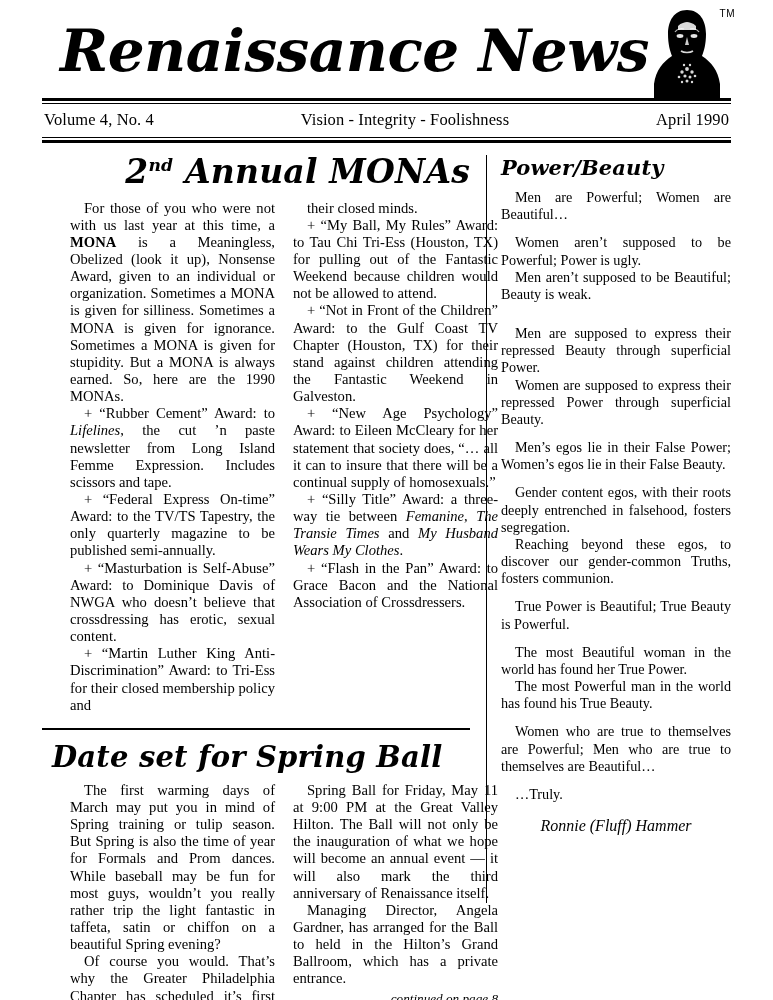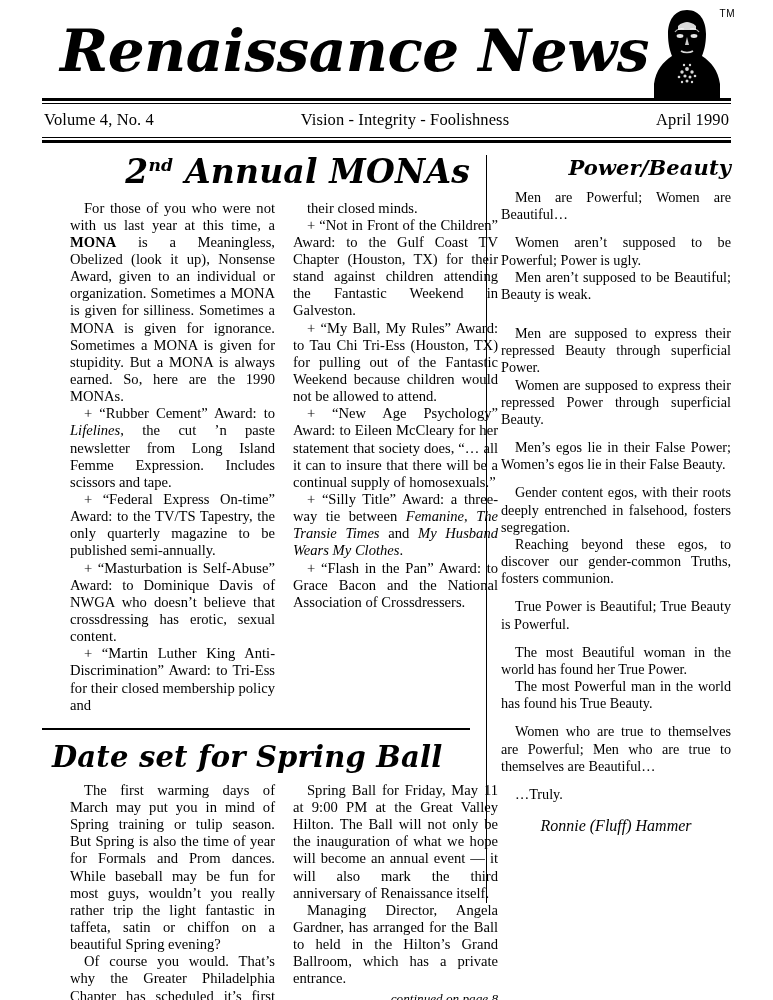--- a/index.html
+++ b/index.html
@@ -121,21 +121,21 @@
     font-size: 0.52em;
     vertical-align: super;
     line-height: 0;
   }
   .headline-side {
     font-family: "DejaVu Serif", "Liberation Serif", serif;
     font-weight: 700;
     font-style: italic;
     font-size: 21px;
     margin: 0 0 9px 0;
-    text-align: right;
+    text-align: left;
     letter-spacing: 0.1px;
   }
   .headline-ball {
     font-family: "DejaVu Serif", "Liberation Serif", serif;
     font-weight: 700;
     font-style: italic;
     font-size: 29px;
     margin: 0 0 8px 0;
     padding-left: 10px;
     letter-spacing: 0.2px;
@@ -249,22 +249,22 @@
         <div class="twocol">
           <div class="col">
               <p class="body">For those of you who were not with us last year at this time, a <b>MONA</b> is a Meaningless, Obelized (look it up), Nonsense Award, given to an individual or organization. Sometimes a MONA is given for silliness. Sometimes a MONA is given for ignorance. Sometimes a MONA is given for stupidity. But a MONA is always earned. So, here are the 1990 MONAs.</p>
               <p class="body">+ “Rubber Cement” Award: to <em>Lifelines</em>, the cut ’n paste newsletter from Long Island Femme Expression. Includes scissors and tape.</p>
               <p class="body">+ “Federal Express On-time” Award: to the TV/TS Tapestry, the only quarterly magazine to be published semi-annually.</p>
               <p class="body">+ “Masturbation is Self-Abuse” Award: to Dominique Davis of NWGA who doesn’t believe that crossdressing has erotic, sexual content.</p>
               <p class="body">+ “Martin Luther King Anti-Discrimination” Award: to Tri-Ess for their closed membership policy and</p>
             </div>
           <div class="col">
               <p class="body">their closed minds.</p>
+              <p class="body">+ “My Ball, My Rules” Award: to Tau Chi Tri-Ess (Houston, TX) for pulling out of the Fantastic Weekend because children would not be allowed to attend.</p>
               <p class="body">+ “Not in Front of the Children” Award: to the Gulf Coast TV Chapter (Houston, TX) for their stand against children attending the Fantastic Weekend in Galveston.</p>
-              <p class="body">+ “My Ball, My Rules” Award: to Tau Chi Tri-Ess (Houston, TX) for pulling out of the Fantastic Weekend because children would not be allowed to attend.</p>
               <p class="body">+ “New Age Psychology” Award: to Eileen McCleary for her statement that society does, “… all it can to insure that there will be a continual supply of homosexuals.”</p>
               <p class="body">+ “Silly Title” Award: a three-way tie between <em>Femanine</em>, <em>The Transie Times</em> and <em>My Husband Wears My Clothes</em>.</p>
               <p class="body">+ “Flash in the Pan” Award: to Grace Bacon and the National Association of Crossdressers.</p>
             </div>
         </div>
       </div>
 
       <div class="section-rule"></div>
 
       <div>

